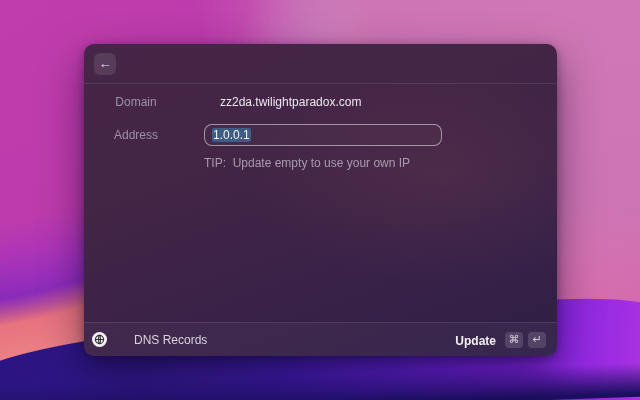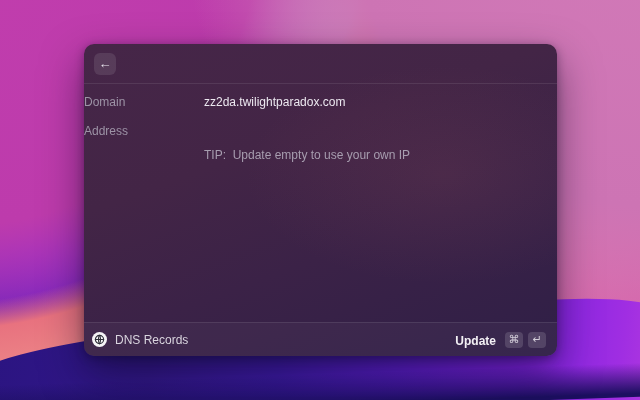--- a/index.html
+++ b/index.html
@@ -67,41 +67,41 @@
   .back-btn{
     width:22px;height:22px;border:none;border-radius:6px;
     background:rgba(255,255,255,0.10);color:#e9e5ee;
     display:flex;align-items:center;justify-content:center;
     font-size:13px;line-height:1;cursor:pointer;padding:0;
     font-family:"Liberation Sans",sans-serif;
   }
   .content{padding-top:10px;}
   .frow{display:flex;align-items:center;}
   .frow-domain{height:16px;margin-bottom:14px;}
-  .flabel{width:104px;text-align:left;color:#9d93a6;flex:none;font-size:12px;}
-  .fvalue{margin-left:16px;color:#ece8f0;}
+  .flabel{width:104px;text-align:center;color:#9d93a6;flex:none;font-size:12px;}
+  .fvalue{margin-left:32px;color:#ece8f0;}
   .address-input{
     margin-left:16px;width:222px;height:20px;
     border:1px solid rgba(255,255,255,0.5);border-radius:8px;
     background:rgba(255,255,255,0.02);
     display:flex;align-items:center;padding:0 7px;cursor:text;
   }
   .selection{background:#3d5d85;border-radius:2px;color:#f4f2f6;padding:0 1px;}
   .tip{
     margin-top:10px;margin-left:120px;height:16px;
     color:#a79daf;white-space:pre;font-size:12px;
   }
   .footer{
     position:absolute;left:0;right:0;bottom:0;height:34px;
     border-top:1px solid rgba(255,255,255,0.09);
     background:rgba(255,255,255,0.035);
     border-radius:0 0 10px 10px;
     display:flex;align-items:center;padding:0 8px;box-sizing:border-box;
   }
-  .footer-left{display:flex;align-items:center;gap:8px;flex:1;min-width:0;}
+  .footer-left{display:flex;align-items:center;gap:27px;flex:1;min-width:0;}
   .app-icon{
     width:15px;height:15px;border-radius:50%;background:#f5f3f6;
     display:flex;align-items:center;justify-content:center;flex:none;
   }
   .app-name{color:#d9d4de;}
   .update-action{
     display:flex;align-items:flex-end;gap:5px;background:none;border:none;
     padding:2px 3px;border-radius:6px;cursor:pointer;
     font-family:"Liberation Sans",sans-serif;
   }
@@ -135,20 +135,23 @@
 
   <div class="content">
 
     <div class="frow frow-domain">
       <div class="flabel">Domain</div>
       <div class="fvalue">zz2da.twilightparadox.com</div>
     </div>
 
     <div class="frow">
       <div class="flabel">Address</div>
+      <div class="address-input">
+        <span class="selection">1.0.0.1</span>
+      </div>
     </div>
 
     <div class="tip">TIP:  Update empty to use your own IP</div>
   </div>
 
   <div class="footer">
     <div class="footer-left">
       <span class="app-icon">
         <svg width="11" height="11" viewBox="0 0 24 24" fill="none" stroke="#2e2e38" stroke-width="2.4" stroke-linecap="round">
           <circle cx="12" cy="12" r="9"></circle>

